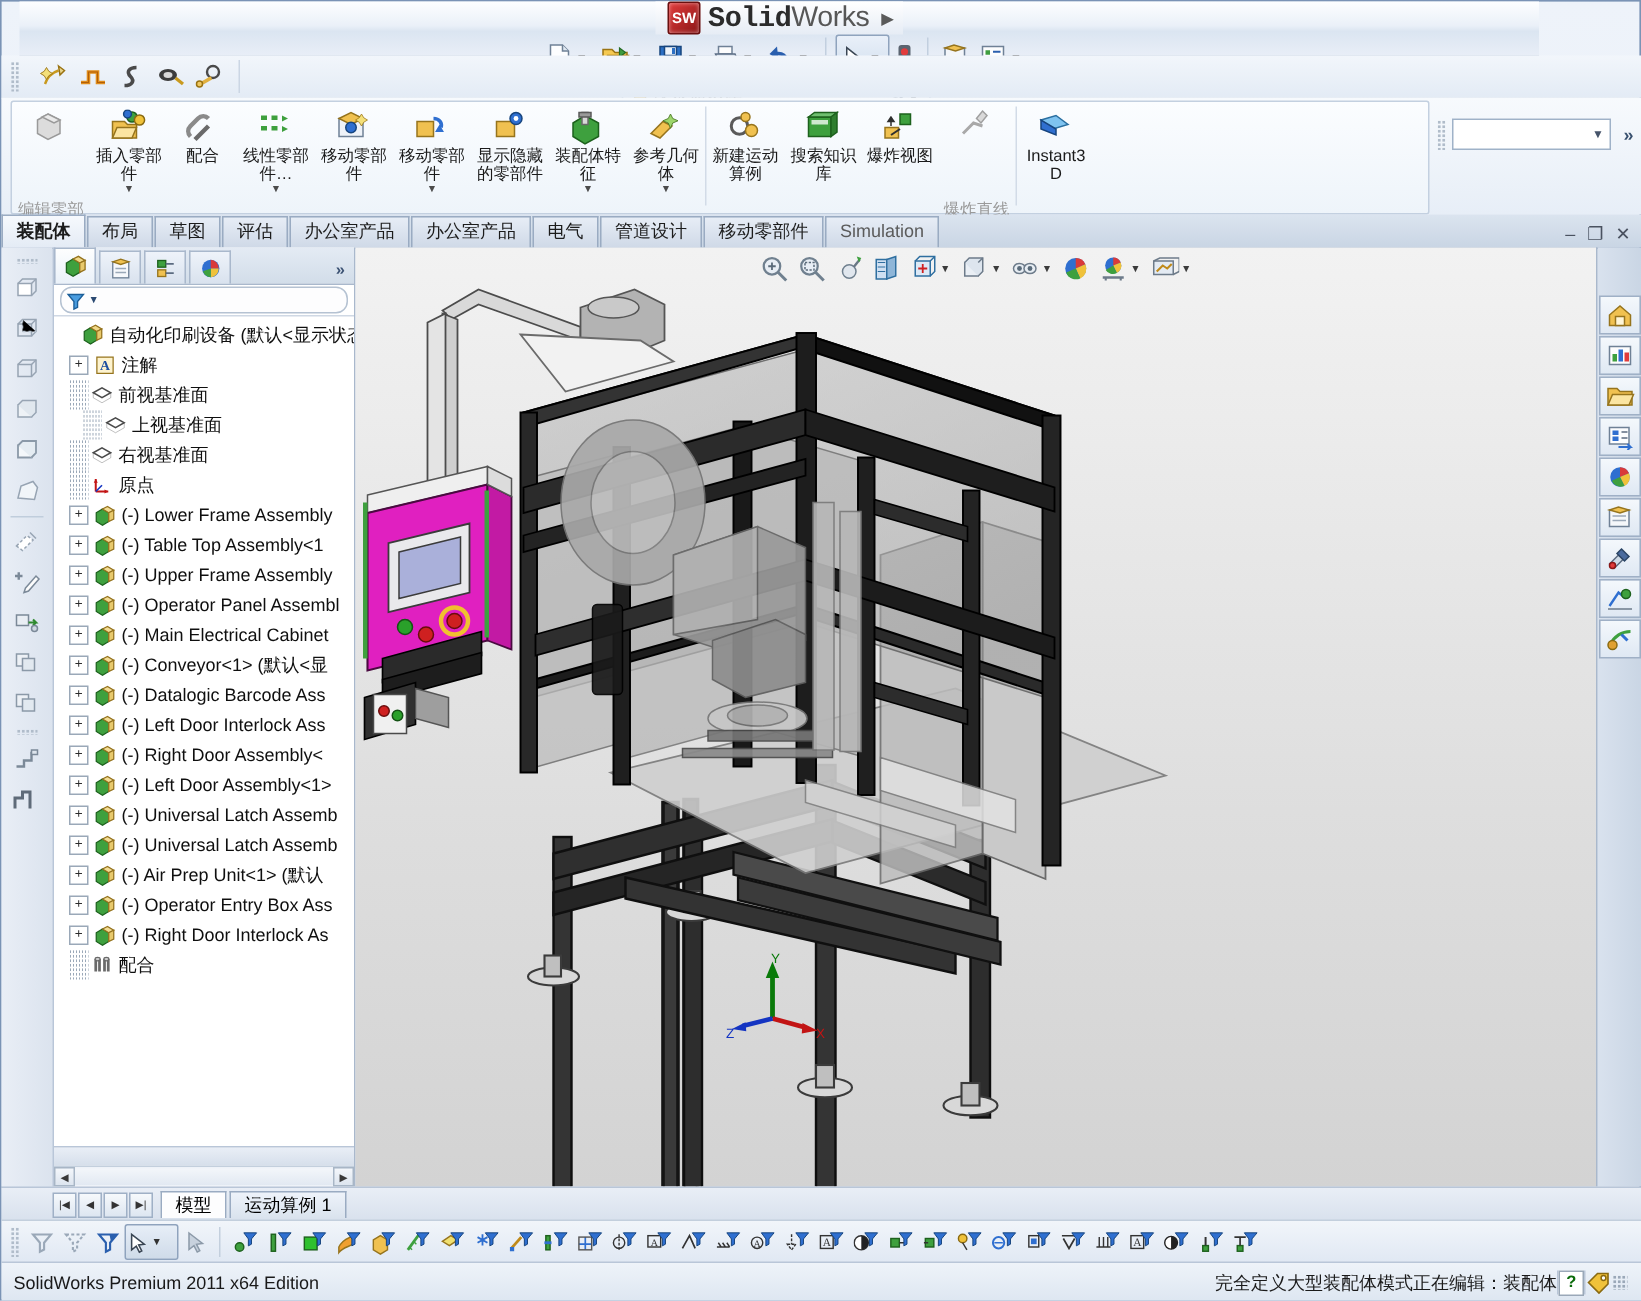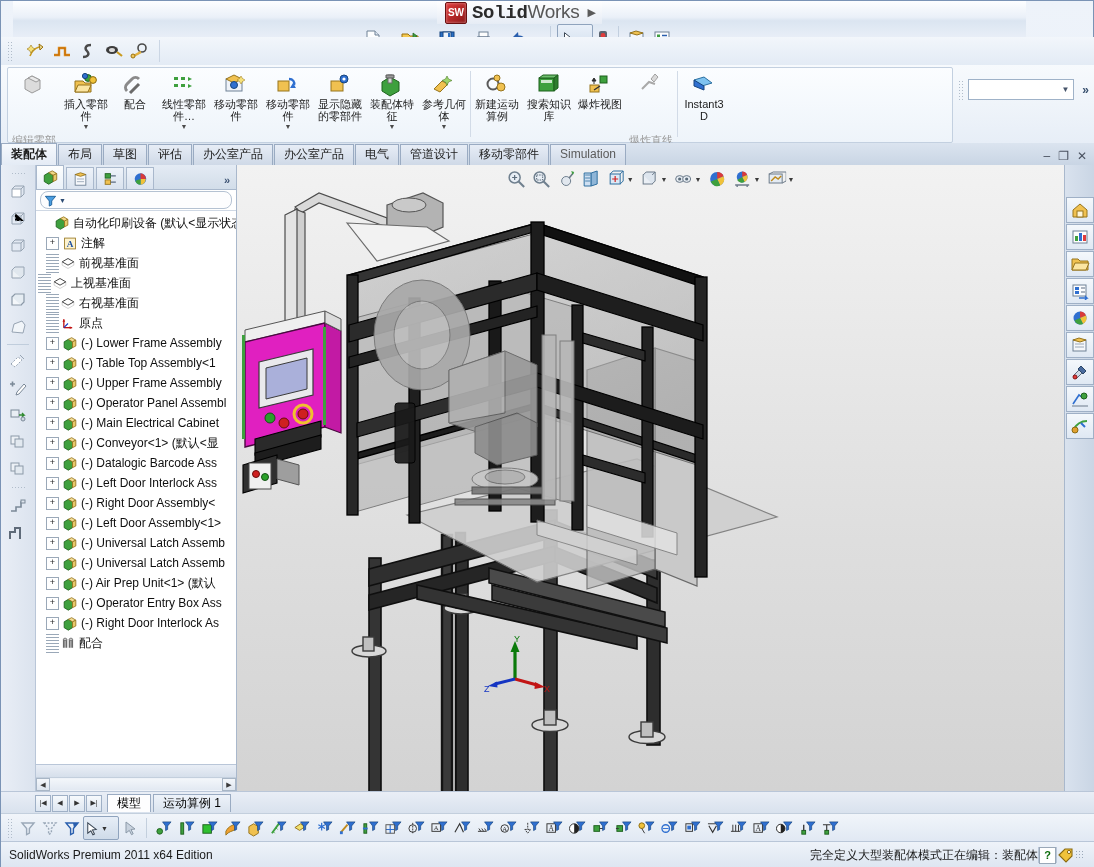--- a/index.html
+++ b/index.html
@@ -659,21 +659,21 @@
           <div class="trow" style="padding-left: 10px;">
             <div class="tdots" style="width: 13px; flex: 0 0 auto;"></div>
             <div class="ticon">
               <svg width="16" height="15" viewBox="0 0 18 18">
                 <path d="M2 7l7-4 7 4-7 4z" fill="none" stroke="#4a4a4a" stroke-width="1.2"></path>
                 <path d="M2 7v4l7 4 7-4V7" fill="none" stroke="#4a4a4a" stroke-width=".8" opacity=".35"></path>
               </svg>
             </div>
             <div class="tlabel">前视基准面</div>
           </div>
-          <div class="trow" style="padding-left: 2px;">
+          <div class="trow" style="padding-left: 19px;">
             <div class="tdots" style="width: 13px; flex: 0 0 auto;"></div>
             <div class="ticon">
               <svg width="16" height="15" viewBox="0 0 18 18">
                 <path d="M2 7l7-4 7 4-7 4z" fill="none" stroke="#4a4a4a" stroke-width="1.2"></path>
                 <path d="M2 7v4l7 4 7-4V7" fill="none" stroke="#4a4a4a" stroke-width=".8" opacity=".35"></path>
               </svg>
             </div>
             <div class="tlabel">上视基准面</div>
           </div>
           <div class="trow" style="padding-left: 10px;">

